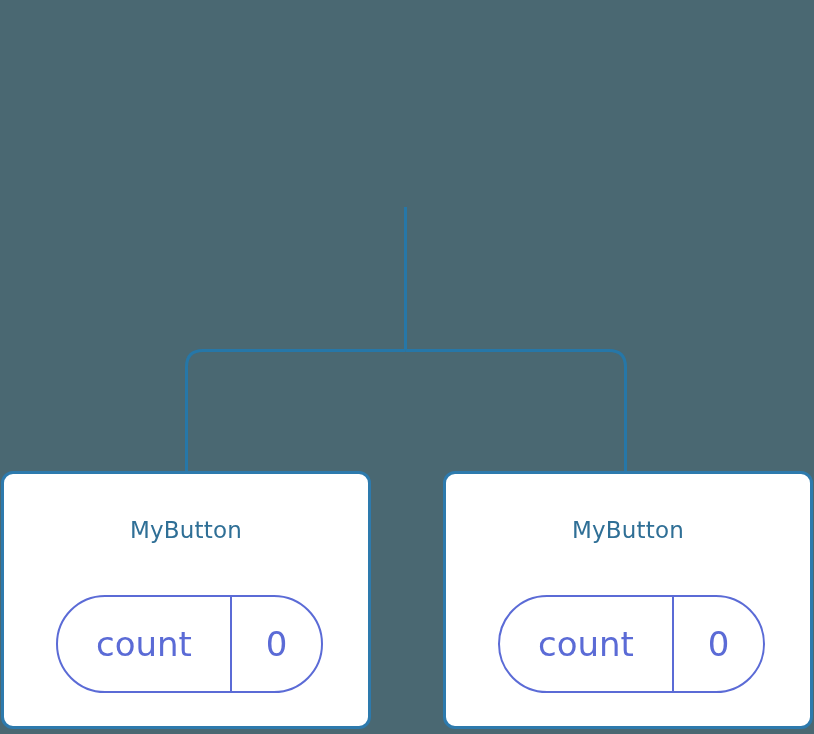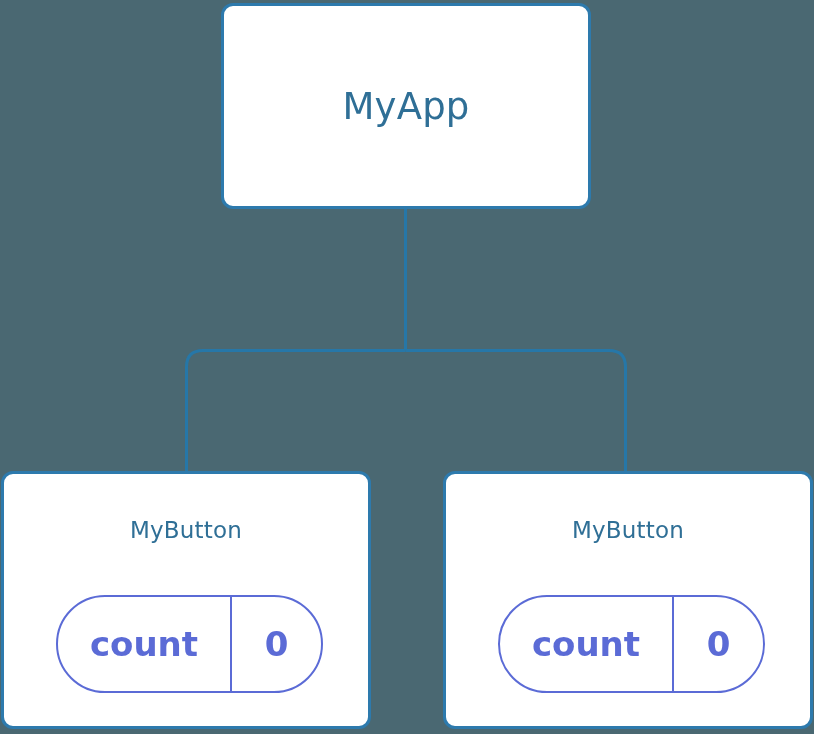--- a/index.html
+++ b/index.html
@@ -83,21 +83,20 @@
   }
   .pill-key,
   .pill-value {
     display: flex;
     align-items: center;
     justify-content: center;
     color: #5b6bd6;
     font-size: 34px;
     line-height: 1;
     white-space: nowrap;
-    font-weight: bold;
   }
   .pill-key {
     flex: 0 0 172px;
   }
   .pill-value {
     flex: 1 1 auto;
     border-left: 2px solid #5b6bd6;
   }
 </style>
 </head>
@@ -106,23 +105,20 @@
 <div id="stage">
 
   <svg id="connector-layer" viewBox="0 0 814 734" width="814" height="734" xmlns="http://www.w3.org/2000/svg">
 
     <path d="M 405.5 207 L 405.5 350.5" fill="none" stroke="#2677a8" stroke-width="3"></path>
 
     <path d="M 405.5 350.5 L 203 350.5 Q 186.5 350.5 186.5 367 L 186.5 473" fill="none" stroke="#2677a8" stroke-width="3" stroke-linecap="butt"></path>
     <path d="M 405.5 350.5 L 609 350.5 Q 625.5 350.5 625.5 367 L 625.5 473" fill="none" stroke="#2677a8" stroke-width="3" stroke-linecap="butt"></path>
   </svg>
 
-  <div class="node node-root" style="left:221px; top:3px; width:370px; height:206px;">
-    <span class="node-title">MyApp</span>
-  </div>
 
   <div class="node node-leaf" style="left:1px; top:471px; width:370px; height:258px;">
     <span class="node-title">MyButton</span>
     <div class="state-pill" style="left:52px; top:121px; width:267px; height:98px;">
       <span class="pill-key">count</span>
       <span class="pill-value">0</span>
     </div>
   </div>
 
   <div class="node node-leaf" style="left:443px; top:471px; width:370px; height:258px;">

